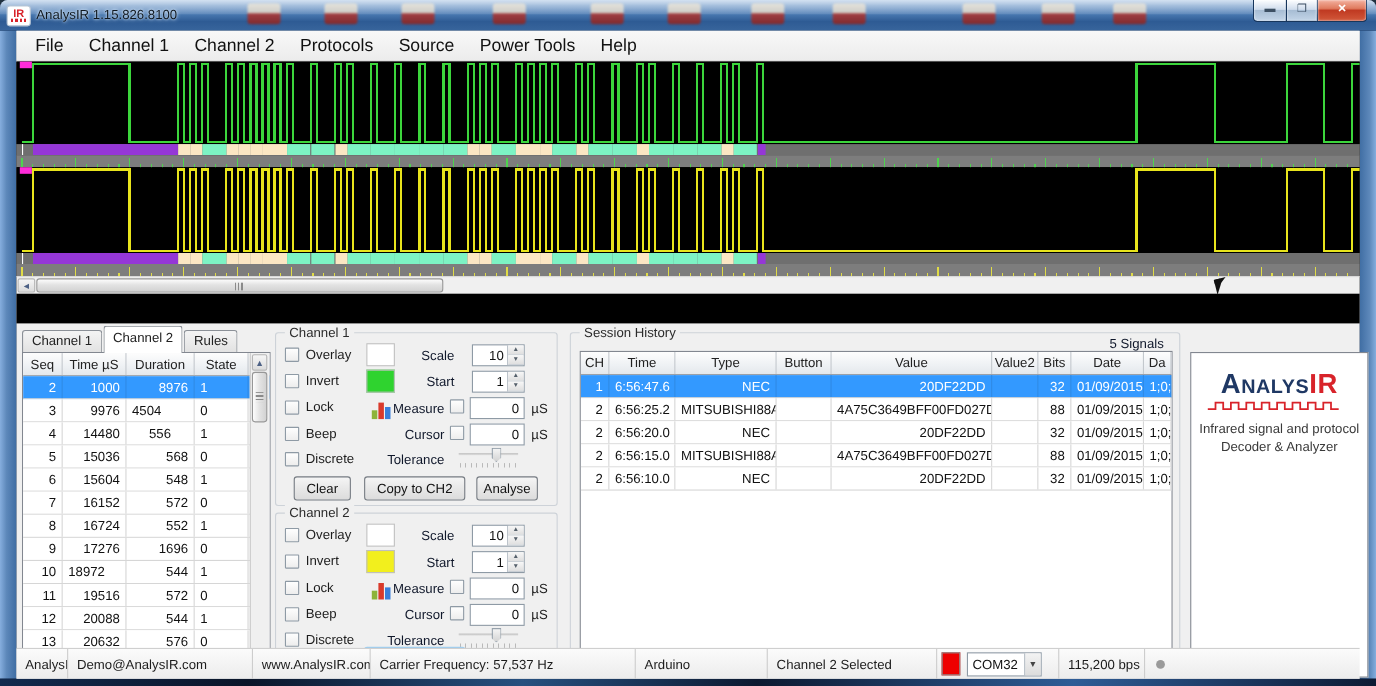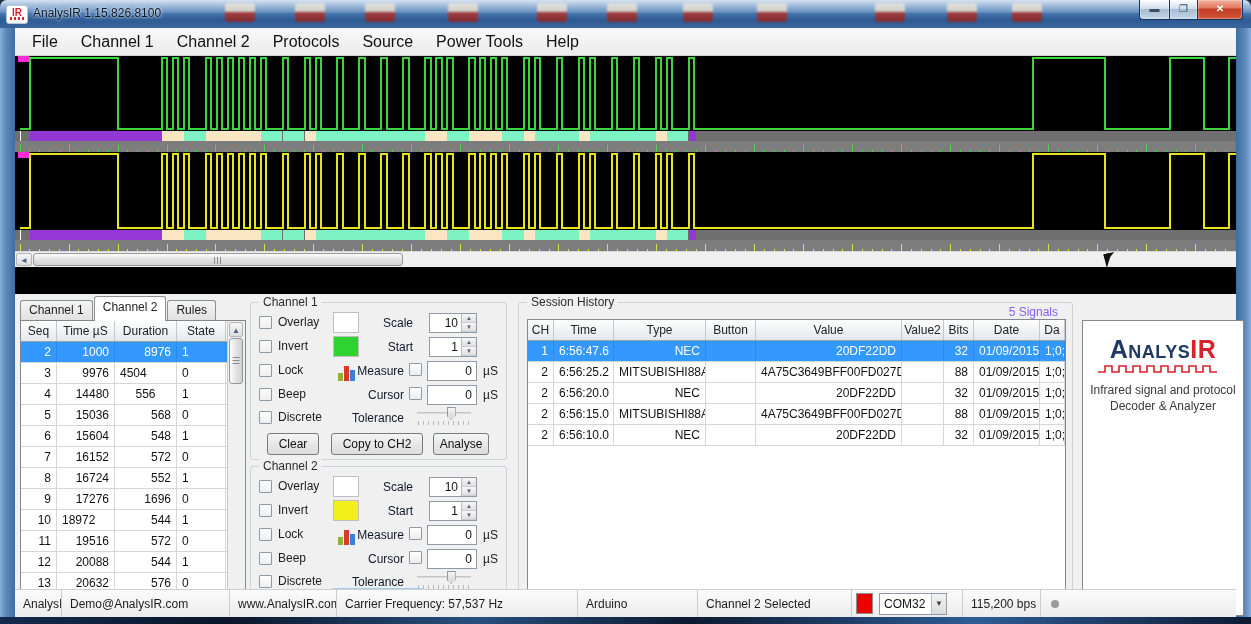--- a/index.html
+++ b/index.html
@@ -94,21 +94,21 @@
   .unit{position:absolute;font-size:12px;color:#1c1c1c;}
   .slider{position:absolute;width:54px;height:18px;}
   .slider .track{position:absolute;left:0;right:0;top:5px;height:2px;background:linear-gradient(180deg,#b9b9b9,#e8e8e8);}
   .slider .thumb{position:absolute;left:55%;top:0;width:9px;height:13px;background:linear-gradient(180deg,#f4f4f4,#d4d4d4);border:1px solid #8e9aa5;box-sizing:border-box;clip-path:polygon(0 0,100% 0,100% 70%,50% 100%,0 70%);}
   .slider .hash{position:absolute;left:1px;right:1px;top:14px;height:4px;
     background:repeating-linear-gradient(90deg,#b9b9b9 0 1px,transparent 1px 5px);}
   .btn{position:absolute;height:22px;border:1px solid #757b82;border-radius:3px;background:linear-gradient(180deg,#f5f5f5,#e9e9e9 45%,#dcdcdc);font-size:12px;color:#111;text-align:center;box-sizing:border-box;display:flex;align-items:center;justify-content:center;}
   .btn.focused{border-color:#3c7fb1;box-shadow:0 0 0 1px #9ecdf0, inset 0 0 3px #bfe0f7;}
 
   
-  .signals-label{position:absolute;font-size:12px;color:#8b5cf6;}
+  .signals-label{position:absolute;font-size:12px;color:#0f172a;}
   .hist-hscroll{position:absolute;left:0;right:0;bottom:0;height:17px;background:#f0f0f0;border-top:1px solid #c8c8c8;}
 
   
   .about-panel{position:absolute;background:#fff;border:1px solid #828790;text-align:center;}
   .logo{margin-top:14px;font-size:25px;font-weight:bold;letter-spacing:.5px;}
   .logo .a1{color:#1f3864;font-variant:small-caps;}
   .logo .a2{color:#d8232a;}
   .logo-wave{margin:0 auto;display:block;}
   .about-line{font-size:12px;color:#3a3a3a;margin-top:2px;}
 

